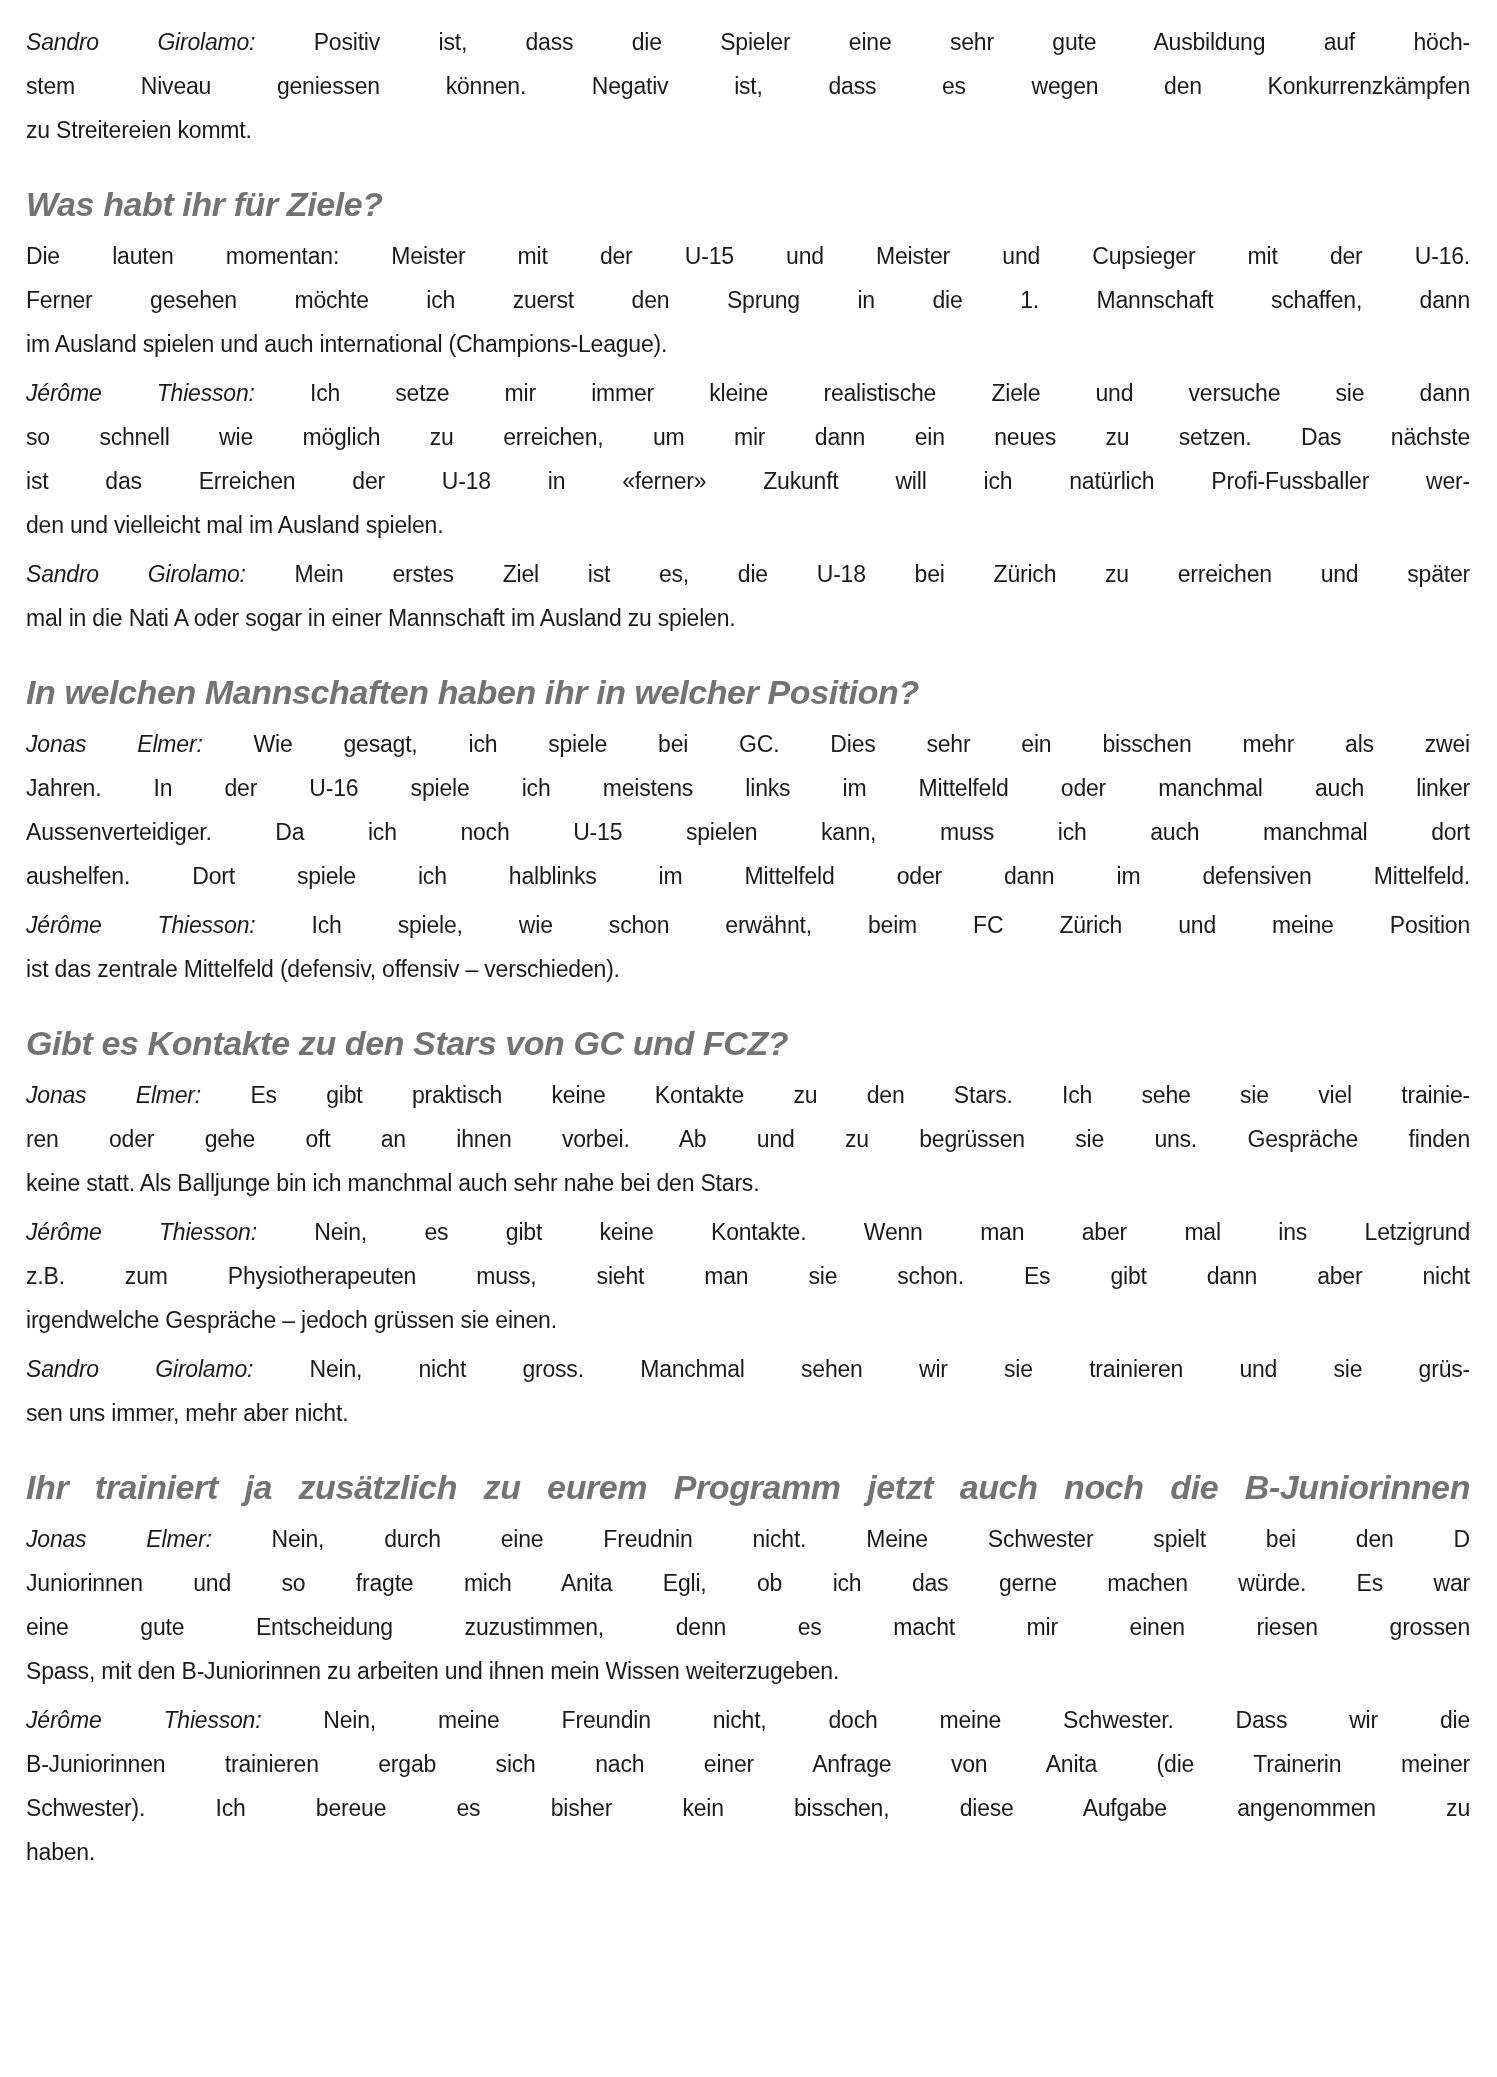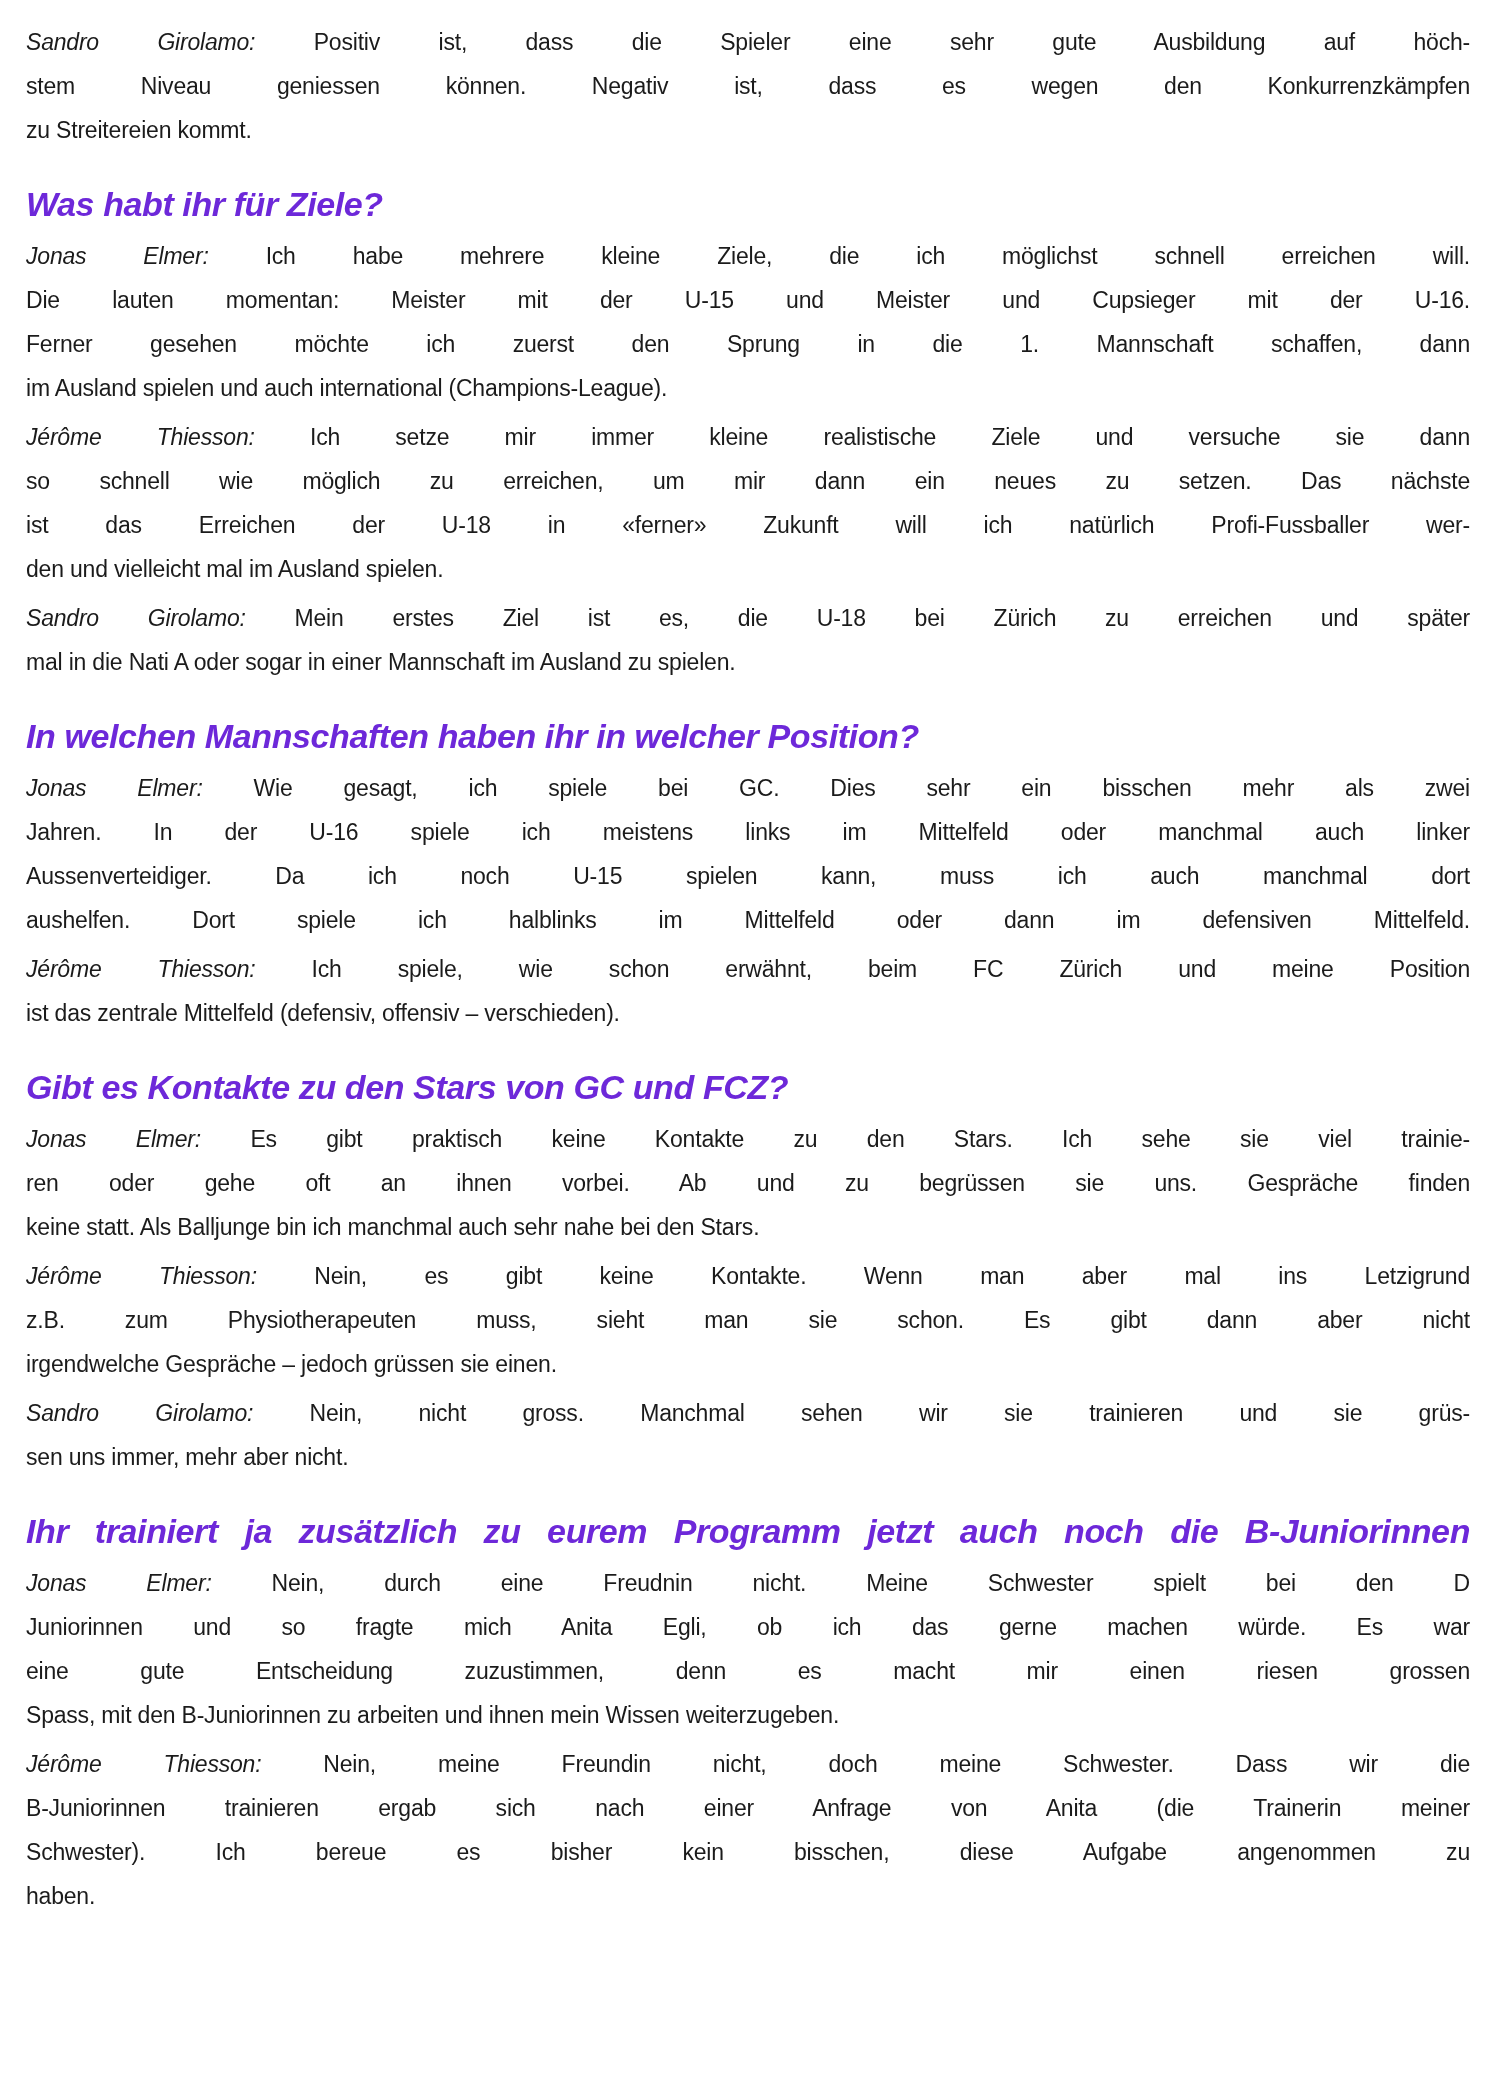--- a/index.html
+++ b/index.html
@@ -34,21 +34,21 @@
     margin: 0 0 5px 0;
   }
   .heading {
     margin: 30px 0 8px 0;
   }
   .heading .line {
     font-weight: bold;
     font-style: italic;
     font-size: 34px;
     letter-spacing: -0.4px;
-    color: #6d28d9;
+    color: #737373;
   }
   .speaker {
     font-style: italic;
   }
 </style>
 </head>
 <body>
 
 <div class="page">
 
@@ -56,21 +56,20 @@
     <div class="line"><span class="speaker">Sandro Girolamo:</span> <span>Positiv ist, dass die Spieler eine sehr gute Ausbildung auf höch-</span></div>
     <div class="line">stem Niveau geniessen können. Negativ ist, dass es wegen den Konkurrenzkämpfen</div>
     <div class="line left">zu Streitereien kommt.</div>
   </div>
 
   <div class="heading">
     <div class="line left">Was habt ihr für Ziele?</div>
   </div>
 
   <div class="para">
-    <div class="line"><span class="speaker">Jonas Elmer:</span> <span>Ich habe mehrere kleine Ziele, die ich möglichst schnell erreichen will.</span></div>
     <div class="line">Die lauten momentan: Meister mit der U-15 und Meister und Cupsieger mit der U-16.</div>
     <div class="line">Ferner gesehen möchte ich zuerst den Sprung in die 1. Mannschaft schaffen, dann</div>
     <div class="line left">im Ausland spielen und auch international (Champions-League).</div>
   </div>
 
   <div class="para">
     <div class="line"><span class="speaker">Jérôme Thiesson:</span> <span>Ich setze mir immer kleine realistische Ziele und versuche sie dann</span></div>
     <div class="line">so schnell wie möglich zu erreichen, um mir dann ein neues zu setzen. Das nächste</div>
     <div class="line">ist das Erreichen der U-18 in «ferner» Zukunft will ich natürlich Profi-Fussballer wer-</div>
     <div class="line left">den und vielleicht mal im Ausland spielen.</div>

